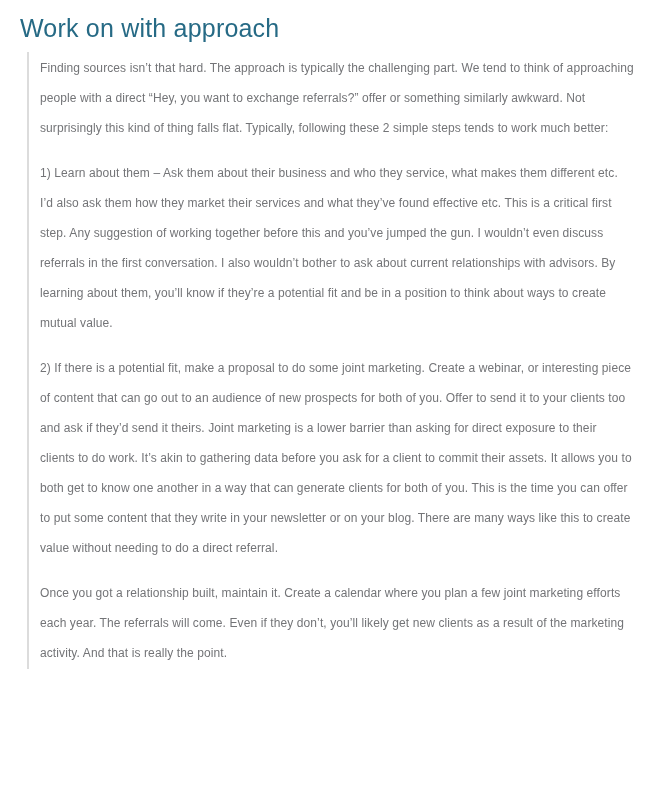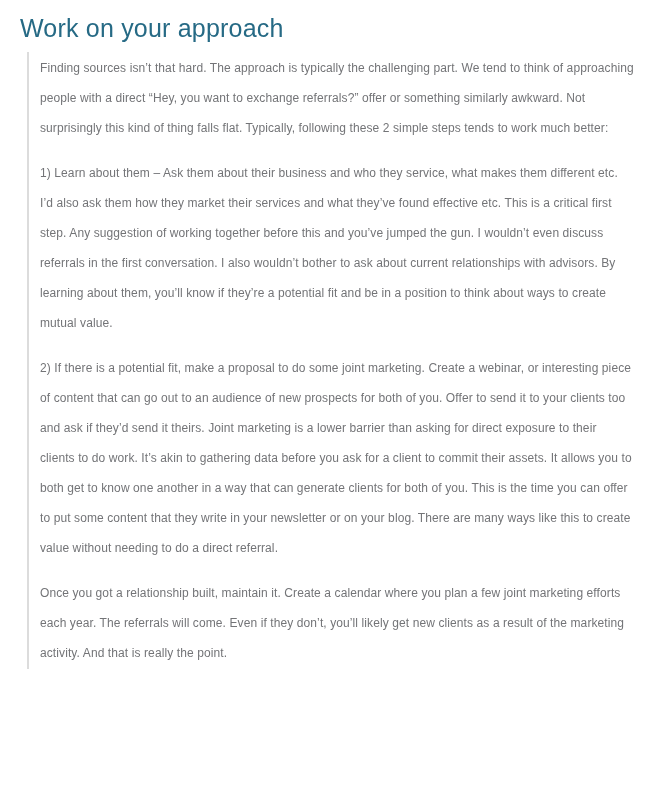--- a/index.html
+++ b/index.html
@@ -40,21 +40,21 @@
     letter-spacing: 0.1px;
   }
   .quote-block p:last-child {
     margin-bottom: 0;
   }
 </style>
 </head>
 <body>
 
 <div class="article">
-  <h1 class="page-title">Work on your approach</h1>
+  <h1 class="page-title">Work on with approach</h1>
 
   <blockquote class="quote-block">
     <p>Finding sources isn’t that hard. The approach is typically the challenging part. We tend to think of approaching people with a direct “Hey, you want to exchange referrals?” offer or something similarly awkward. Not surprisingly this kind of thing falls flat. Typically, following these 2 simple steps tends to work much better:</p>
     <p>1) Learn about them – Ask them about their business and who they service, what makes them different etc. I’d also ask them how they market their services and what they’ve found effective etc. This is a critical first step. Any suggestion of working together before this and you’ve jumped the gun. I wouldn’t even discuss referrals in the first conversation. I also wouldn’t bother to ask about current relationships with advisors. By learning about them, you’ll know if they’re a potential fit and be in a position to think about ways to create mutual value.</p>
     <p>2) If there is a potential fit, make a proposal to do some joint marketing. Create a webinar, or interesting piece of content that can go out to an audience of new prospects for both of you. Offer to send it to your clients too and ask if they’d send it theirs. Joint marketing is a lower barrier than asking for direct exposure to their clients to do work. It’s akin to gathering data before you ask for a client to commit their assets. It allows you to both get to know one another in a way that can generate clients for both of you. This is the time you can offer to put some content that they write in your newsletter or on your blog. There are many ways like this to create value without needing to do a direct referral.</p>
     <p>Once you got a relationship built, maintain it. Create a calendar where you plan a few joint marketing efforts each year. The referrals will come. Even if they don’t, you’ll likely get new clients as a result of the marketing activity. And that is really the point.</p>
   </blockquote>
 </div>
 
 </body></html>

